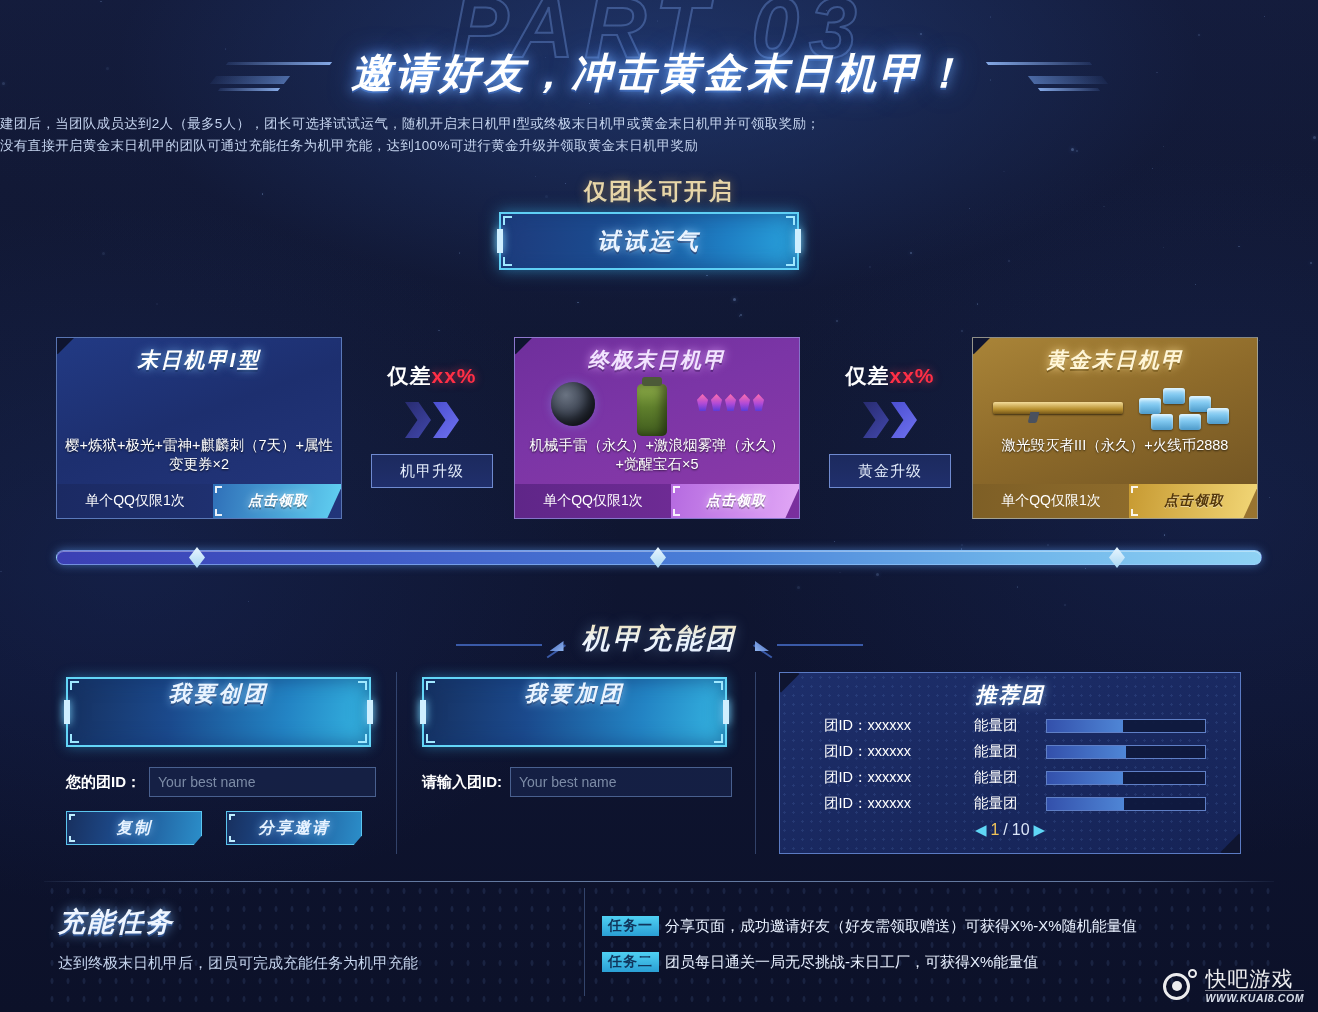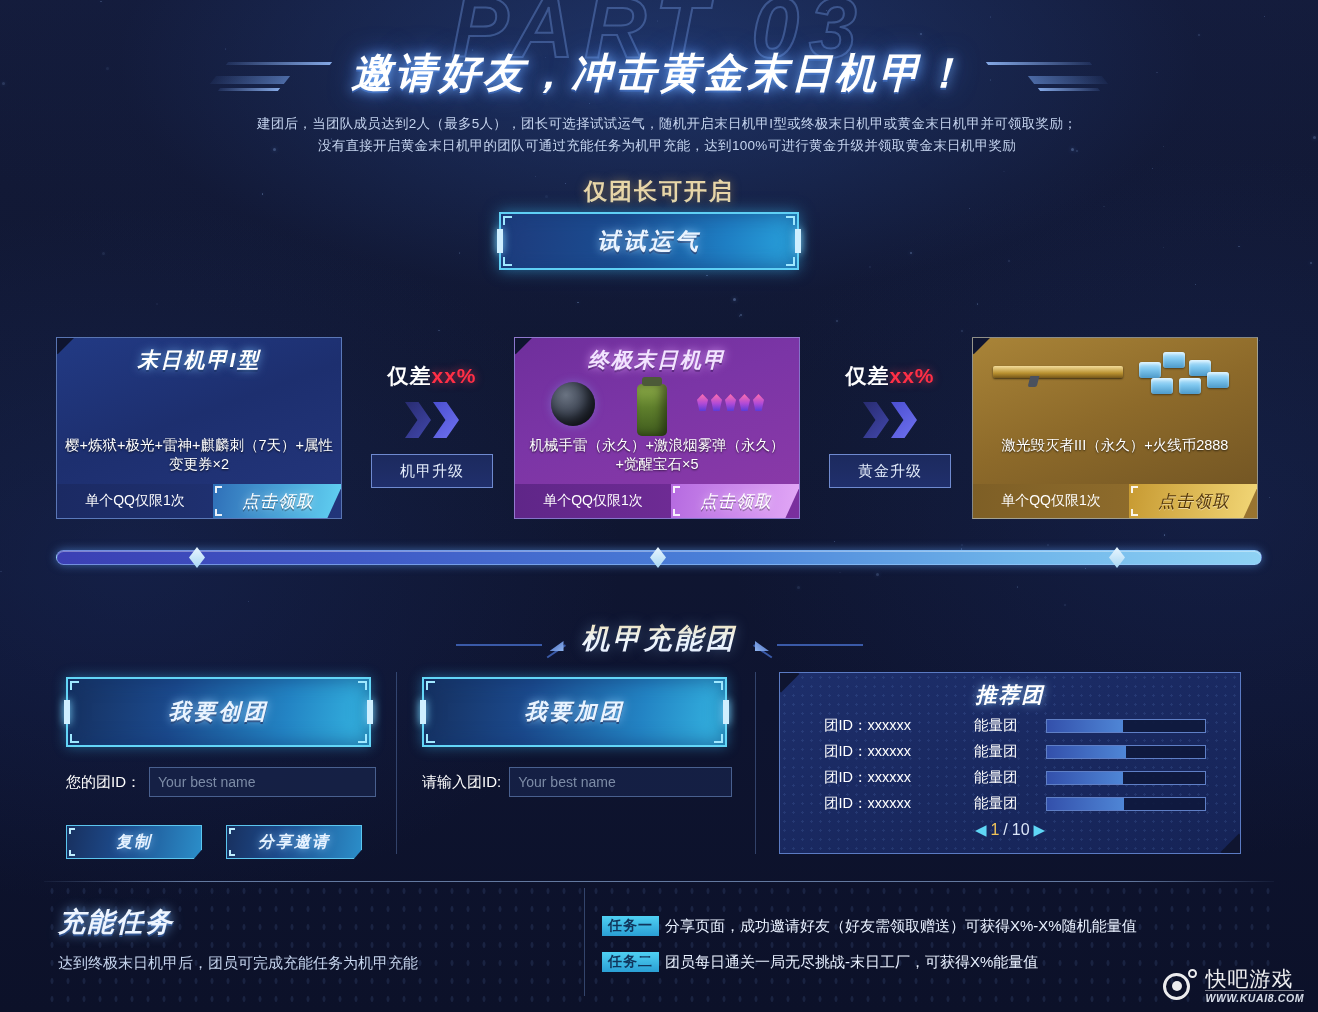--- a/index.html
+++ b/index.html
@@ -57,23 +57,22 @@
   .deco .l1 { top: 8px; left: 14px; width: 104px; transform: skewX(-38deg); }
   .deco .l2 { top: 22px; left: 0px;  width: 74px; height: 8px;
               background:linear-gradient(90deg, rgba(70,105,180,.1), rgba(120,165,240,.55));
               transform: skewX(-38deg); }
   .deco .l3 { top: 34px; left: 6px;  width: 60px; height: 3px; transform: skewX(-38deg); }
   .deco.right { transform: scaleX(-1); }
 
   
   .desc {
     position: absolute; top: 113px; left: 0; right: 0;
-    text-align: center; color: #c5d4ef; font-size: 13.5px; line-height: 22px;
+    color: #c5d4ef; font-size: 13.5px; line-height: 22px;
     letter-spacing: .3px;
-    padding-left: 16px;
   }
 
   
   .leader-label {
     position: absolute; top: 176px; left: 0; right: 0; text-align: center;
     font-size: 23px; font-weight: 700; color: #e8d6a8; letter-spacing: 2px;
     text-shadow: 0 0 10px rgba(210,170,90,.55);
   }
   .lucky-btn {
     position: absolute; top: 212px; left: 499px;
@@ -133,21 +132,21 @@
   .foot-note { flex: 1; text-align: center; color: #ffffff; font-size: 14px; }
   .claim-btn {
     position: relative; width: 130px; height: 34px; margin-right: -2px;
     display: flex; align-items: center; justify-content: center; cursor: pointer;
     clip-path: polygon(0 0, 100% 0, 88% 100%, 0% 100%);
   }
   .card.c1 .claim-btn { background: linear-gradient(100deg,#2f6fb8,#62d3f3); }
   .card.c2 .claim-btn { background: linear-gradient(100deg,#b56ae0,#e3a9f7); }
   .card.c3 .claim-btn { background: linear-gradient(100deg,#c79a32,#f3d878); }
   .claim-btn .txt {
-    font-size: 17px; font-weight: 400; font-style: italic; letter-spacing: 1px; color: #ffffff;
+    font-size: 14px; font-weight: 700; font-style: italic; letter-spacing: 1px; color: #ffffff;
     text-shadow: 0 0 8px rgba(255,255,255,.6), 0 2px 0 rgba(0,0,0,.35);
   }
   .card.c3 .claim-btn .txt { color:#53360a; text-shadow:0 1px 0 rgba(255,255,255,.45); }
   .claim-btn .ck { position:absolute; width:7px; height:7px; border:2px solid rgba(255,255,255,.9); }
   .claim-btn .ck.tl { top:2px; left:2px; border-right:none; border-bottom:none; }
   .claim-btn .ck.bl { bottom:2px; left:2px; border-right:none; border-top:none; }
 
   
   .art-item { position: absolute; }
   .gun {
@@ -266,35 +265,35 @@
 
   
   .form-col { position:absolute; }
   .form-col.a { left: 66px;  top: 677px; width: 310px; }
   .form-col.b { left: 422px; top: 677px; width: 310px; }
   .big-btn {
     position:relative; width: 305px; height: 70px;
     background: linear-gradient(100deg, #16305f 0%, #1b4a8d 35%, #2384c4 72%, #35b6e2 100%);
     border: 2px solid #63d6f7;
     box-shadow: 0 0 12px rgba(60,180,240,.45), inset 0 0 20px rgba(15,50,105,.6);
-    display:flex; align-items:center; justify-content:center; cursor:pointer;
+    display:flex; justify-content:center; cursor:pointer;
   }
   .big-btn .txt {
     font-size:22px; font-weight:700; font-style:italic; color:#eaf4ff; letter-spacing:3px;
     text-shadow: 0 0 10px rgba(150,210,255,.9), 0 2px 0 #17356a;
   }
   .field-row { display:flex; align-items:center; margin-top: 20px; gap: 8px; }
-  .field-label { color:#ffffff; font-size:15px; font-weight:400; white-space:nowrap; }
+  .field-label { color:#ffffff; font-size:15px; font-weight:700; white-space:nowrap; }
   .field-input {
     flex:1; height: 30px; background: rgba(22,34,72,.85);
     border: 1px solid #49608f; color:#dbe6f8; font-size:14px; padding: 0 8px;
     font-family: "Liberation Sans", sans-serif;
   }
   .field-input::placeholder { color:#7c8ba6; }
-  .mini-row { display:flex; gap: 24px; margin-top: 28px; }
+  .mini-row { display:flex; gap: 24px; margin-top: 14px; }
   .mini-btn {
     position:relative; width: 136px; height: 34px;
     background: linear-gradient(100deg, #18305f 0%, #1d4b8c 40%, #2b8ec9 100%);
     border: 1px solid #5cc6ef;
     display:flex; align-items:center; justify-content:center; cursor:pointer;
     clip-path: polygon(0 0, 100% 0, 100% 72%, 94% 100%, 0 100%);
   }
   .mini-btn .txt { font-size:16px; font-weight:700; font-style:italic; color:#e6f2ff; letter-spacing:2px;
                    text-shadow:0 0 8px rgba(140,205,255,.8); }
   .mini-btn .ck { position:absolute; width:6px; height:6px; border:2px solid #bfeeff; }
@@ -555,20 +554,21 @@
         <span class="claim-btn">
           <span class="ck tl"></span>
           <span class="ck bl"></span>
           <span class="txt">点击领取</span>
         </span>
       </div>
     </div>
 
     <div class="card c3">
       <div class="cut"></div>
+      <div class="card-title">黄金末日机甲</div>
       <div class="card-art">
         <div class="art-item gun gold" style="left:20px; top:26px; width:130px; height:12px;">
             <span class="grip"></span>
           </div>
         <div class="art-item" style="left:160px; top:6px; width:110px; height:52px;">
           <span class="coin-stack" style="position:absolute; left:6px;  top:16px;"></span>
           <span class="coin-stack" style="position:absolute; left:30px; top:6px;"></span>
           <span class="coin-stack" style="position:absolute; left:56px; top:14px;"></span>
           <span class="coin-stack" style="position:absolute; left:18px; top:32px;"></span>
           <span class="coin-stack" style="position:absolute; left:46px; top:32px;"></span>

